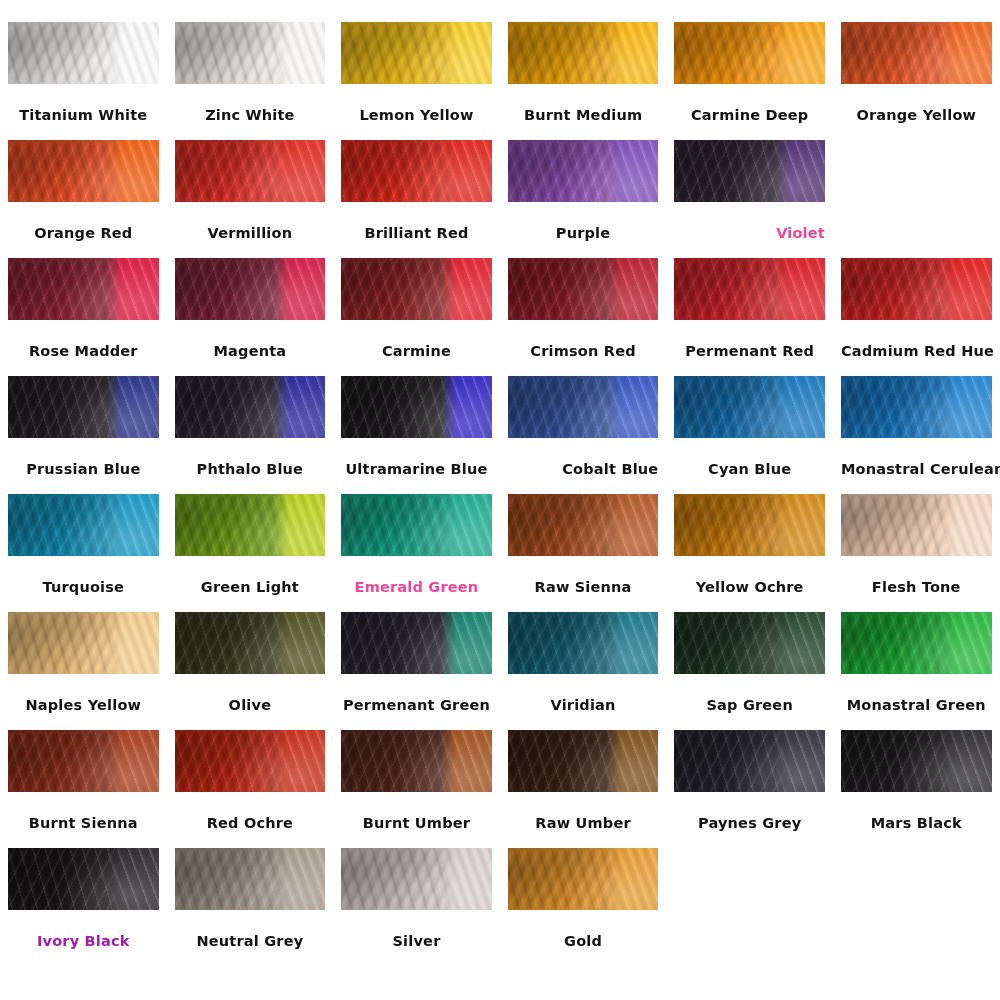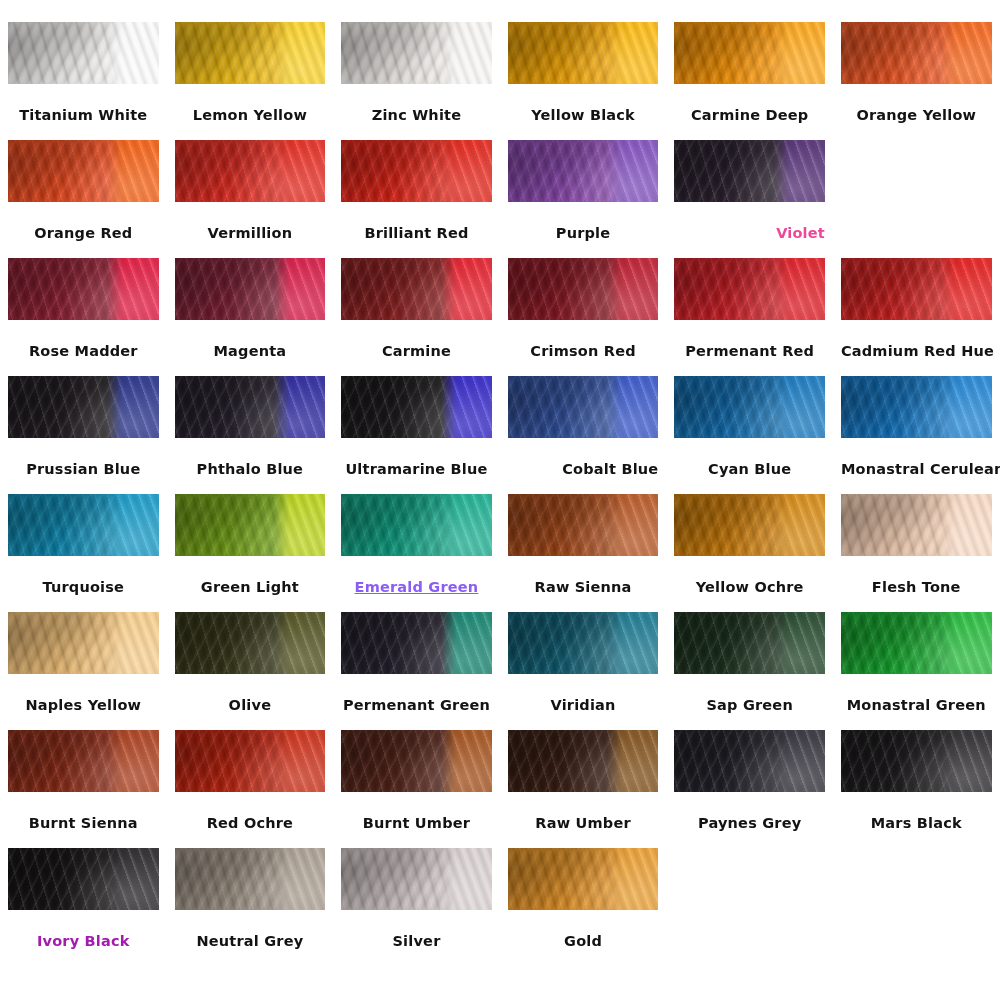--- a/index.html
+++ b/index.html
@@ -125,48 +125,48 @@
       <div class="swatch split" style="background-color: rgb(242, 240, 239); --split: #fbfafa;">
         <div class="tex-a"></div>
         <div class="tex-b"></div>
         <div class="tex-e"></div>
         <div class="tex-c"></div>
         <div class="tex-d"></div>
       </div>
       <div class="label" style="color: rgb(19, 19, 19);">Titanium White</div>
     </div>
     <div class="cell">
+      <div class="swatch split" style="background-color: rgb(238, 235, 231); --split: #f7f5f3;">
+        <div class="tex-a"></div>
+        <div class="tex-b"></div>
+        <div class="tex-e"></div>
+        <div class="tex-c"></div>
+        <div class="tex-d"></div>
+      </div>
+      <div class="label" style="color: rgb(19, 19, 19);">Zinc White</div>
+    </div>
+    <div class="cell">
       <div class="swatch split" style="background-color: rgb(240, 189, 20); --split: #f8cf22;">
         <div class="tex-a"></div>
         <div class="tex-b"></div>
         <div class="tex-e"></div>
         <div class="tex-c"></div>
         <div class="tex-d"></div>
       </div>
       <div class="label" style="color: rgb(19, 19, 19);">Lemon Yellow</div>
     </div>
     <div class="cell">
-      <div class="swatch split" style="background-color: rgb(238, 235, 231); --split: #f7f5f3;">
-        <div class="tex-a"></div>
-        <div class="tex-b"></div>
-        <div class="tex-e"></div>
-        <div class="tex-c"></div>
-        <div class="tex-d"></div>
-      </div>
-      <div class="label" style="color: rgb(19, 19, 19);">Zinc White</div>
-    </div>
-    <div class="cell">
       <div class="swatch split" style="background-color: rgb(240, 164, 4); --split: #fbb708;">
         <div class="tex-a"></div>
         <div class="tex-b"></div>
         <div class="tex-e"></div>
         <div class="tex-c"></div>
         <div class="tex-d"></div>
       </div>
-      <div class="label" style="color: rgb(19, 19, 19);">Yellow  Black</div>
+      <div class="label" style="color: rgb(19, 19, 19);">Burnt  Medium</div>
     </div>
     <div class="cell">
       <div class="swatch split" style="background-color: rgb(247, 148, 6); --split: #fba311;">
         <div class="tex-a"></div>
         <div class="tex-b"></div>
         <div class="tex-e"></div>
         <div class="tex-c"></div>
         <div class="tex-d"></div>
       </div>
       <div class="label" style="color: rgb(19, 19, 19);">Carmine Deep</div>
@@ -384,21 +384,21 @@
       <div class="label" style="color: rgb(19, 19, 19);">Green Light</div>
     </div>
     <div class="cell">
       <div class="swatch split" style="background-color: rgb(16, 161, 131); --split: #14ac8d;">
         <div class="tex-a"></div>
         <div class="tex-b"></div>
         <div class="tex-e"></div>
         <div class="tex-c"></div>
         <div class="tex-d"></div>
       </div>
-      <div class="label" style="color: #8b5cf6; text-decoration: underline;">Emerald  Green</div>
+      <div class="label" style="color: #ec4899;">Emerald  Green</div>
     </div>
     <div class="cell">
       <div class="swatch split" style="background-color: rgb(164, 73, 26); --split: #b5511d;">
         <div class="tex-a"></div>
         <div class="tex-b"></div>
         <div class="tex-e"></div>
         <div class="tex-c"></div>
         <div class="tex-d"></div>
       </div>
       <div class="label" style="color: rgb(19, 19, 19);">Raw Sienna</div>

